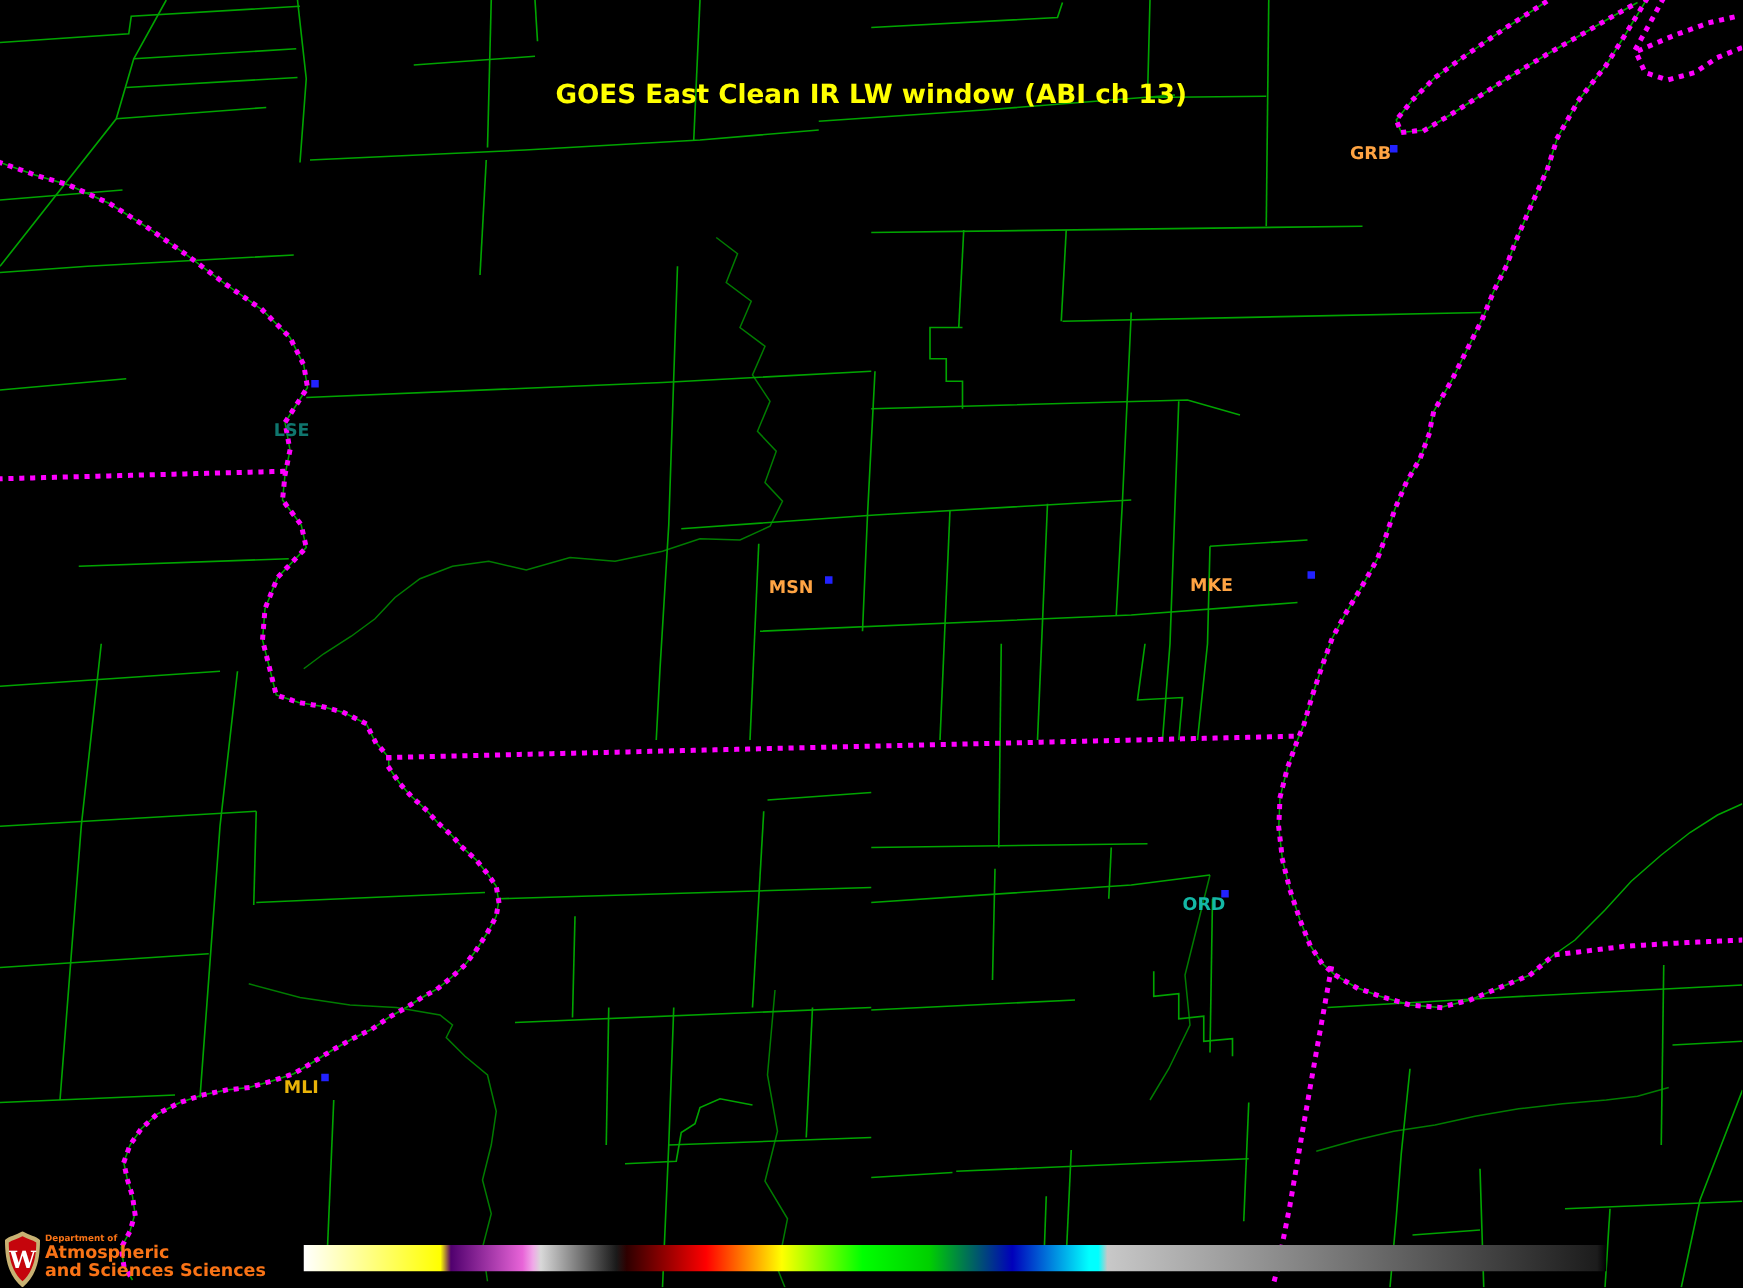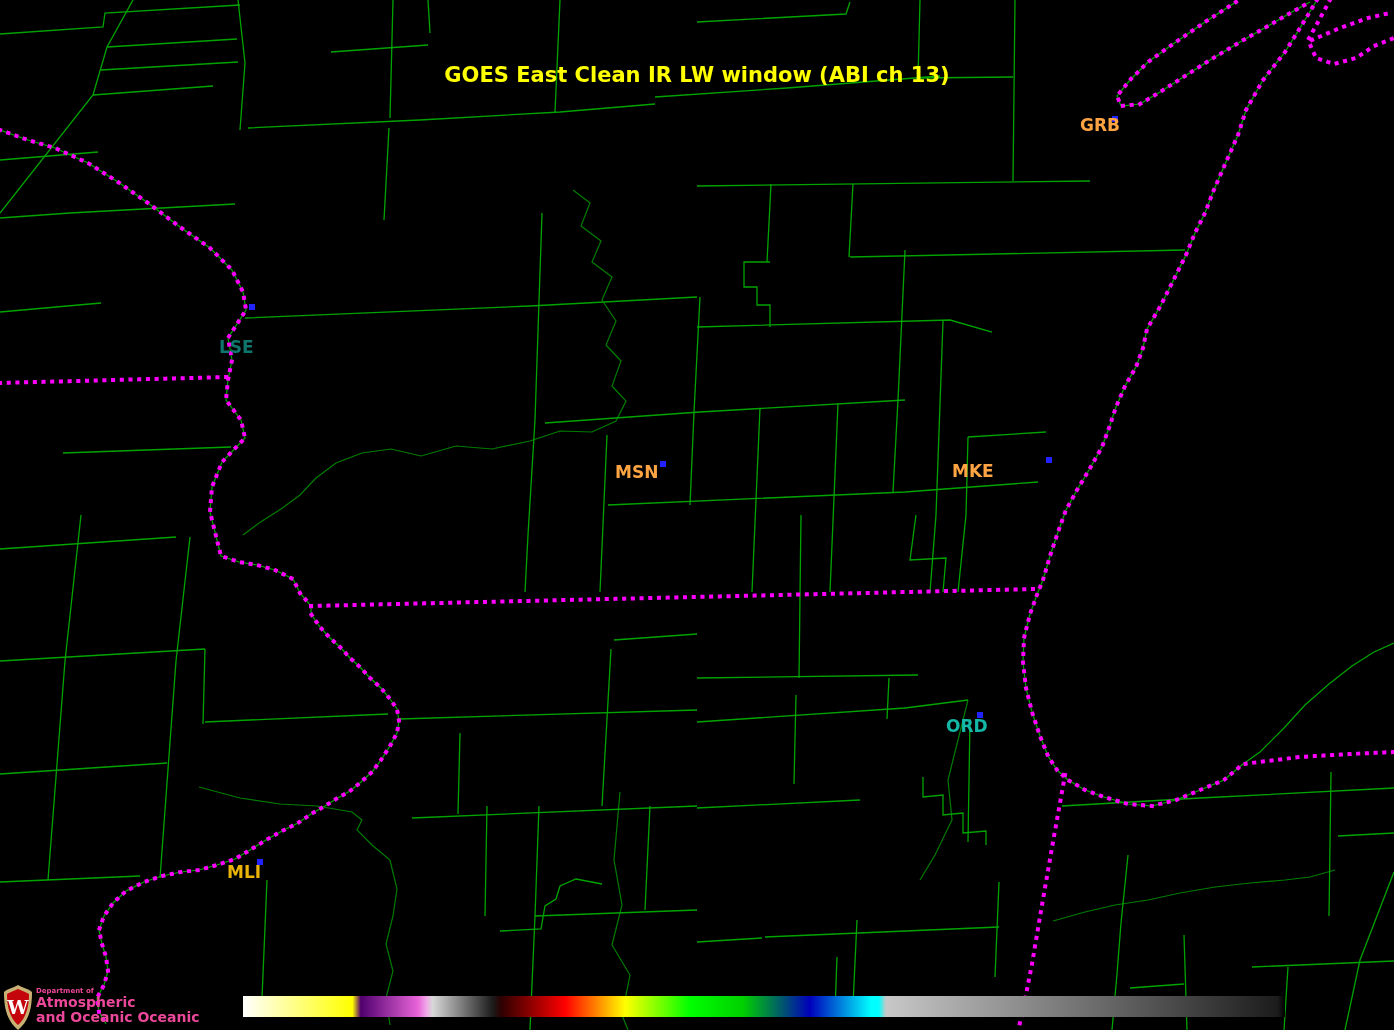--- a/index.html
+++ b/index.html
@@ -11,21 +11,21 @@
   .county{fill:none;stroke:#00a400;stroke-width:1.3;}
   .river{fill:none;stroke:#007c00;stroke-width:1.2;}
   .shore{fill:none;stroke:#00a400;stroke-width:1.2;}
   .border{fill:none;stroke:#ff00ff;stroke-width:4;stroke-dasharray:0.1 8.6;stroke-linecap:square;}
   #title{
     position:absolute;left:0;right:0;top:18px;text-align:center;
     color:#ffff00;font-weight:bold;font-size:21px;line-height:23px;white-space:pre;
   }
   .station{position:absolute;}
   .station-dot{position:absolute;width:6px;height:6px;background:#2222ff;}
-  .station-label{position:absolute;color:#ffa443;font-weight:bold;font-size:17px;white-space:pre;}
+  .station-label{position:absolute;color:#ffa443;font-weight:bold;font-size:14px;white-space:pre;}
   #colorbar{position:absolute;}
   #logo{position:absolute;left:3px;top:985px;width:240px;height:45px;}
   #logo-text{position:absolute;left:33px;top:2px;color:#b4123c;}
   #logo-dept{font-size:7px;font-weight:bold;display:block;line-height:8px;}
   #logo-line1{font-size:14px;font-weight:bold;display:block;line-height:15px;}
   #logo-line2{font-size:14px;font-weight:bold;display:block;line-height:15px;}
 </style>
 </head>
 <body>
 
@@ -163,20 +163,20 @@
     </div>
 
   <div id="colorbar" style="left: 243px; top: 996px; width: 1042px; height: 21px; background: linear-gradient(to right, rgb(255, 255, 255) 0%, rgb(255, 255, 0) 10.5%, rgb(80, 0, 110) 11.3%, rgb(232, 100, 216) 16.8%, rgb(240, 168, 232) 17.6%, rgb(216, 216, 216) 18.2%, rgb(26, 26, 26) 24%, rgb(46, 0, 0) 24.8%, rgb(255, 0, 0) 30.9%, rgb(255, 255, 0) 36.7%, rgb(0, 255, 0) 42.9%, rgb(0, 208, 0) 48%, rgb(0, 0, 187) 54.4%, rgb(0, 255, 255) 60.3%, rgb(0, 255, 255) 61%, rgb(200, 200, 200) 61.7%, rgb(28, 28, 28) 99.3%, rgb(0, 0, 0) 100%);"></div>
 
   <div id="logo">
     <svg width="30" height="45" viewBox="0 0 30 45">
       <path d="M15 0 C20 3 26 4 29 7 C29 21 27 35 15 45 C3 35 1 21 1 7 C4 4 10 3 15 0 Z" fill="#c8b273"></path>
       <path d="M15 4 C19 6 23 7 26 9 C26 20 24 32 15 40 C6 32 4 20 4 9 C7 7 11 6 15 4 Z" fill="#c5050c"></path>
       <text x="15" y="29" text-anchor="middle" font-family="DejaVu Serif, Liberation Serif, serif" font-weight="bold" font-size="19" fill="#ffffff">W</text>
     </svg>
-    <div id="logo-text" style="color: #ec4899;">
+    <div id="logo-text" style="color: #f97316;">
       <span id="logo-dept">Department of</span>
       <span id="logo-line1">Atmospheric</span>
-      <span id="logo-line2">and Oceanic Oceanic</span>
+      <span id="logo-line2">and Sciences Sciences</span>
     </div>
   </div>
 
 </div>
 
 </body></html>

